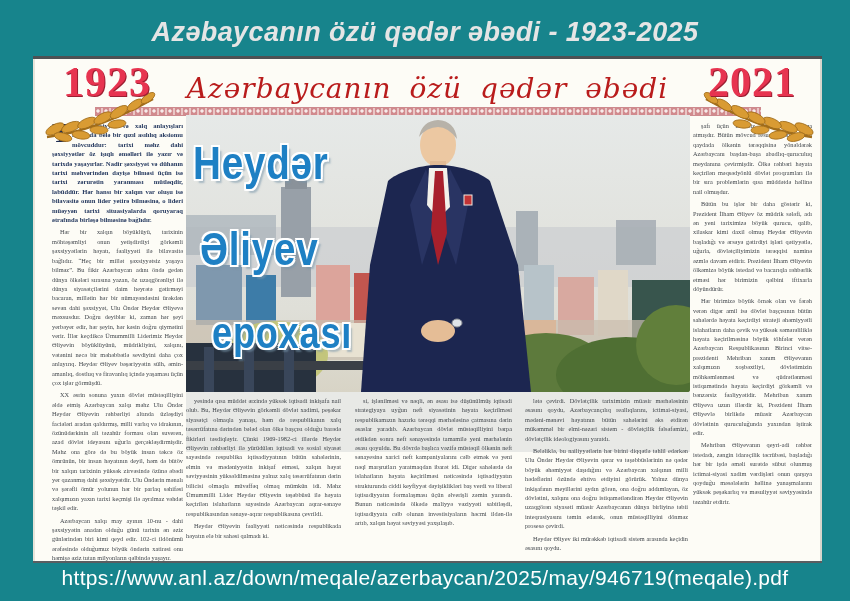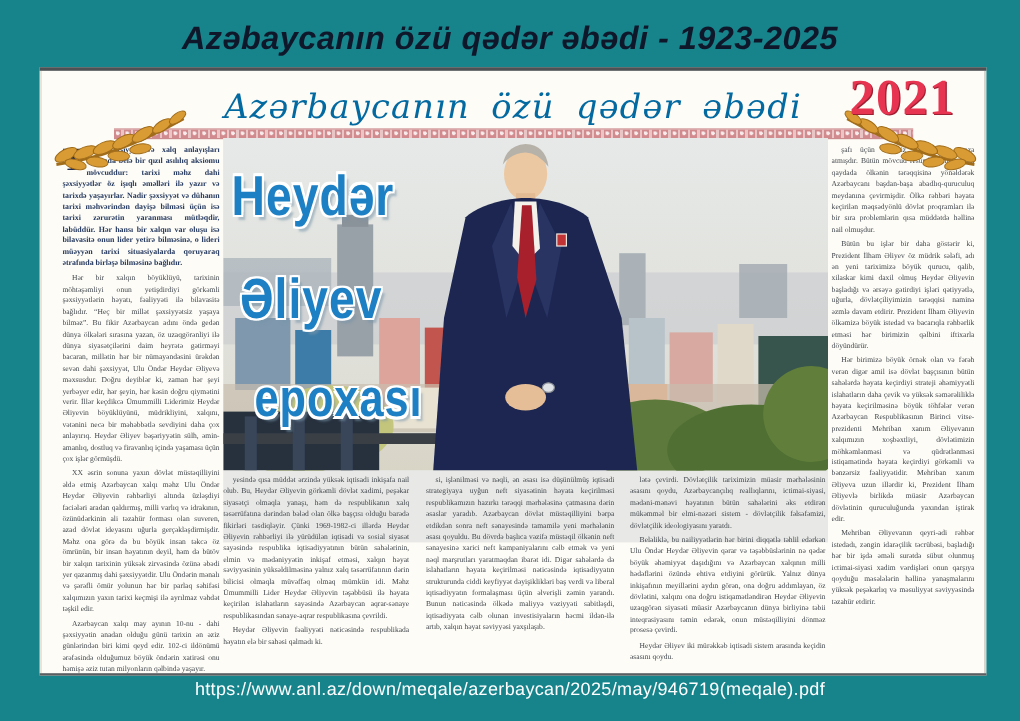--- a/index.html
+++ b/index.html
@@ -4,21 +4,21 @@
 <style>
   html,body { margin:0; padding:0; }
   .screen {
     position:relative; width:850px; height:601px;
     background:#17848c; overflow:hidden;
     font-family:"Liberation Sans", sans-serif;
   }
   
   .banner-title {
     position:absolute; top:17px; left:0; width:100%;
-    text-align:center; color:#0f172a; font-size:27px;
+    text-align:center; color:#e5e5e5; font-size:27px;
     font-weight:bold; font-style:italic; letter-spacing:.4px;
   }
   
   .page {
     position:absolute; left:33px; top:56px; width:789px; height:507px;
     background:#fdfcf6; box-sizing:border-box;
     border-top:3px solid #4d5154; border-bottom:2px solid #5a5e61;
     box-shadow: inset -2px 0 0 #d8d5cc, inset 2px 0 0 #e7e4da;
     overflow:hidden;
   }
@@ -28,21 +28,21 @@
     text-shadow:1px 1px 0 #9c1f32; letter-spacing:1px; z-index:3;
   }
   .year-left  { left:30px; top:2px; }
   .year-right { right:26px; top:2px; }
   .laurel { position:absolute; z-index:2; }
   .laurel-left  { left:8px;  top:26px; }
   .laurel-right { right:4px; top:26px; transform:scaleX(-1); }
   .masthead-title {
     position:absolute; top:13px; left:0; width:100%; text-align:center;
     font-family:"DejaVu Serif", serif; font-style:italic;
-    color:#0369a1; font-size:28px; letter-spacing:1px; word-spacing:8px;
+    color:#b91c1c; font-size:28px; letter-spacing:1px; word-spacing:8px;
   }
   .chain {
     position:absolute; top:48px; left:62px; width:666px; height:7px;
     border-top:1px solid #cd8a8e; border-bottom:1px solid #cd8a8e;
     background-image:
       radial-gradient(circle at 3px 3px, #f7eceb 1.5px, rgba(0,0,0,0) 1.7px),
       repeating-linear-gradient(90deg, #d18a8e 0 6px, #e9c6c5 6px 8px);
     background-size:8px 7px, 100% 100%;
   }
   
@@ -75,32 +75,33 @@
       -2px 0 0 #fff, 2px 0 0 #fff, 0 -2px 0 #fff, 0 2px 0 #fff,
       -2px -2px 0 #fff, 2px 2px 0 #fff, -2px 2px 0 #fff, 2px -2px 0 #fff,
       4px 4px 2px rgba(120,150,170,.55);
   }
   .epoch-1 { left:7px;  top:24px;  font-size:47px; }
   .epoch-2 { left:14px; top:110px; font-size:47px; }
   .epoch-3 { left:26px; top:196px; font-size:44px; }
   
   .footer-url {
     position:absolute; top:566px; left:0; width:100%; text-align:center;
-    color:#ffffff; font-size:15px; letter-spacing:.3px; cursor:pointer;
+    color:#ffffff; font-size:21px; letter-spacing:.3px; cursor:pointer;
   }
 </style>
 </head>
 <body>
 
 <div class="screen">
 
   <div class="banner-title">Azəbaycanın özü qədər əbədi  - 1923-2025</div>
 
   <div class="page">
 
+    <div class="year year-left">1923</div>
     <div class="year year-right">2021</div>
 
     <svg class="laurel laurel-left" width="118" height="58" viewBox="0 0 118 58">
       <path d="M6,52 Q55,46 112,14" stroke="#a06c1a" stroke-width="2.5" fill="none"></path>
       <g fill="#d99b33" stroke="#a06c1a" stroke-width="0.8">
         <ellipse cx="14" cy="44" rx="10" ry="4.5" transform="rotate(-28 14 44)"></ellipse>
         <ellipse cx="30" cy="42" rx="10" ry="4.5" transform="rotate(-22 30 42)"></ellipse>
         <ellipse cx="46" cy="38" rx="10" ry="4.5" transform="rotate(-24 46 38)"></ellipse>
         <ellipse cx="62" cy="33" rx="10" ry="4.5" transform="rotate(-28 62 33)"></ellipse>
         <ellipse cx="78" cy="27" rx="10" ry="4.5" transform="rotate(-32 78 27)"></ellipse>

